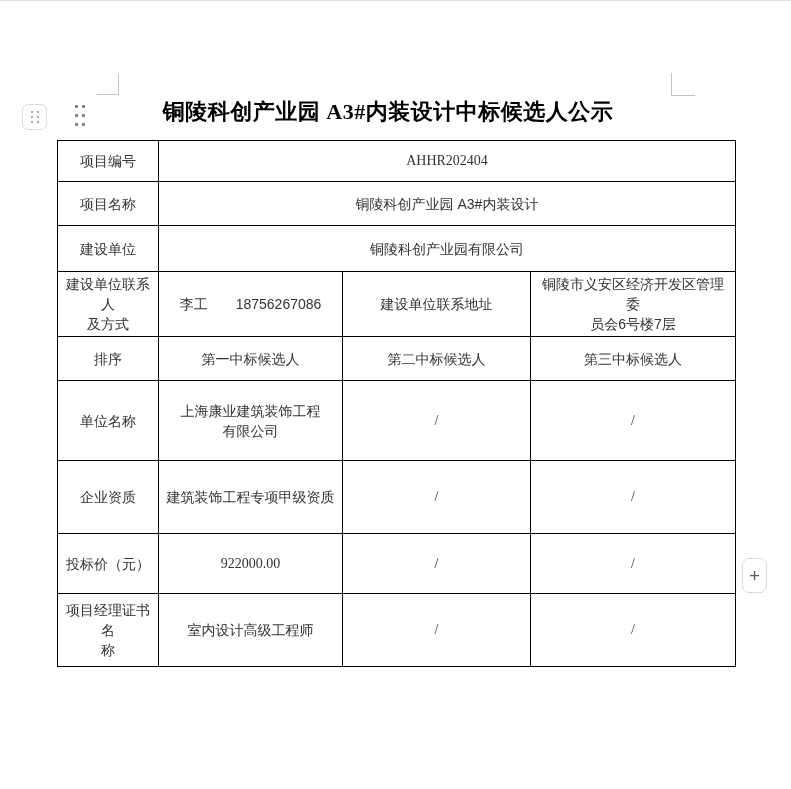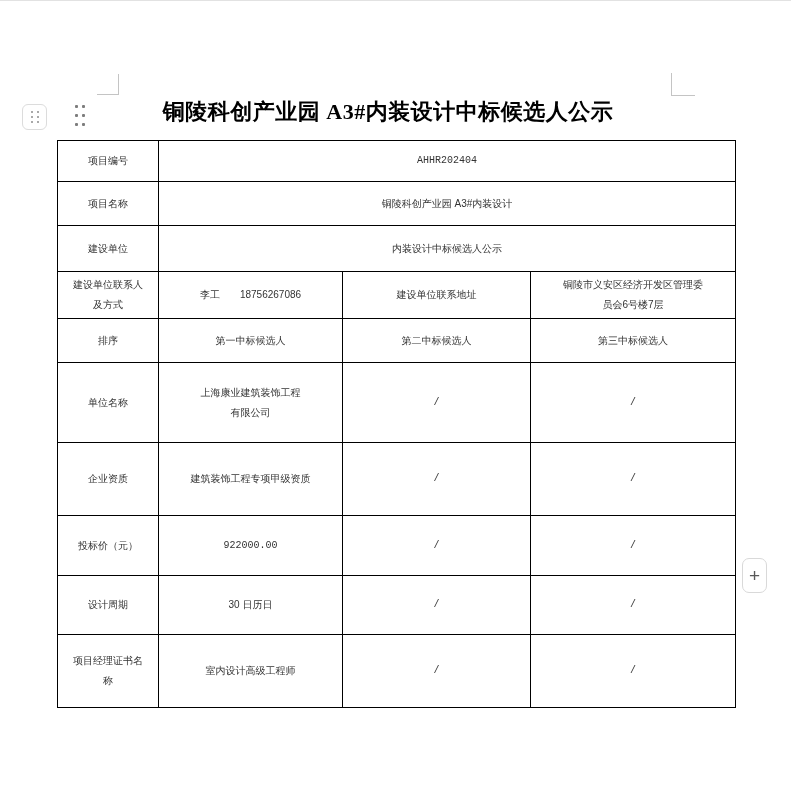--- a/index.html
+++ b/index.html
@@ -52,30 +52,30 @@
     white-space: nowrap;
   }
 
   
   table.doc {
     position: absolute; left: 57px; top: 140px; width: 678px;
     border-collapse: collapse; table-layout: fixed;
   }
   table.doc td {
     border: 1.5px solid #000;
-    font-size: 10px; color: #333;
+    font-size: 14px; color: #333;
     text-align: center; vertical-align: middle;
     padding: 2px 5px; line-height: 20px;
     overflow: hidden;
   }
   .h41 { height: 41px; } .h44 { height: 44px; } .h46 { height: 46px; }
   .h47 { height: 47px; } .h80 { height: 80px; margin-top: 32px; } .h65 { height: 73px; }
   .h60 { height: 60px; } .h59 { height: 59px; } .h50 { height: 50px; }
 
-  td.num, td.slash { font-family: Liberation Mono, monospace; font-size: 16px; }
+  td.num, td.slash { font-family: Liberation Serif, serif; font-size: 16px; }
   td.slash { font-size: 15px; }
   td.leftal { text-align: left; padding-left: 12px; }
   td.prelines { white-space: pre-line; }
   td.lh20 { line-height: 20px; }
   td.lh22 { line-height: 22px; }
   td.lh28 { line-height: 28px; }
   td.lh32 { line-height: 32px; }
 
   
   .add-btn {
@@ -132,21 +132,21 @@
     <tr class="h41">
       <td>项目编号</td>
       <td colspan="3" class="num">AHHR202404</td>
     </tr>
     <tr class="h44">
       <td>项目名称</td>
       <td colspan="3">铜陵科创产业园 A3#内装设计</td>
     </tr>
     <tr class="h46">
       <td>建设单位</td>
-      <td colspan="3">内装设计中标候选人公示</td>
+      <td colspan="3">铜陵科创产业园有限公司</td>
     </tr>
     <tr class="h47">
       <td class="prelines lh20">建设单位联系人
 及方式</td>
       <td class="leftal">李工　　18756267086</td>
       <td>建设单位联系地址</td>
       <td class="prelines lh22">铜陵市义安区经济开发区管理委
 员会6号楼7层</td>
     </tr>
     <tr class="h44">
@@ -167,26 +167,20 @@
       <td>建筑装饰工程专项甲级资质</td>
       <td class="slash">/</td>
       <td class="slash">/</td>
     </tr>
     <tr class="h60">
       <td>投标价（元）</td>
       <td class="num">922000.00</td>
       <td class="slash">/</td>
       <td class="slash">/</td>
     </tr>
-    <tr class="h59">
-      <td>设计周期</td>
-      <td>30 日历日</td>
-      <td class="slash">/</td>
-      <td class="slash">/</td>
-    </tr>
     <tr class="h65">
       <td class="prelines lh32">项目经理证书名
 称</td>
       <td>室内设计高级工程师</td>
       <td class="slash">/</td>
       <td class="slash">/</td>
     </tr>
   </tbody>
 </table>
 

